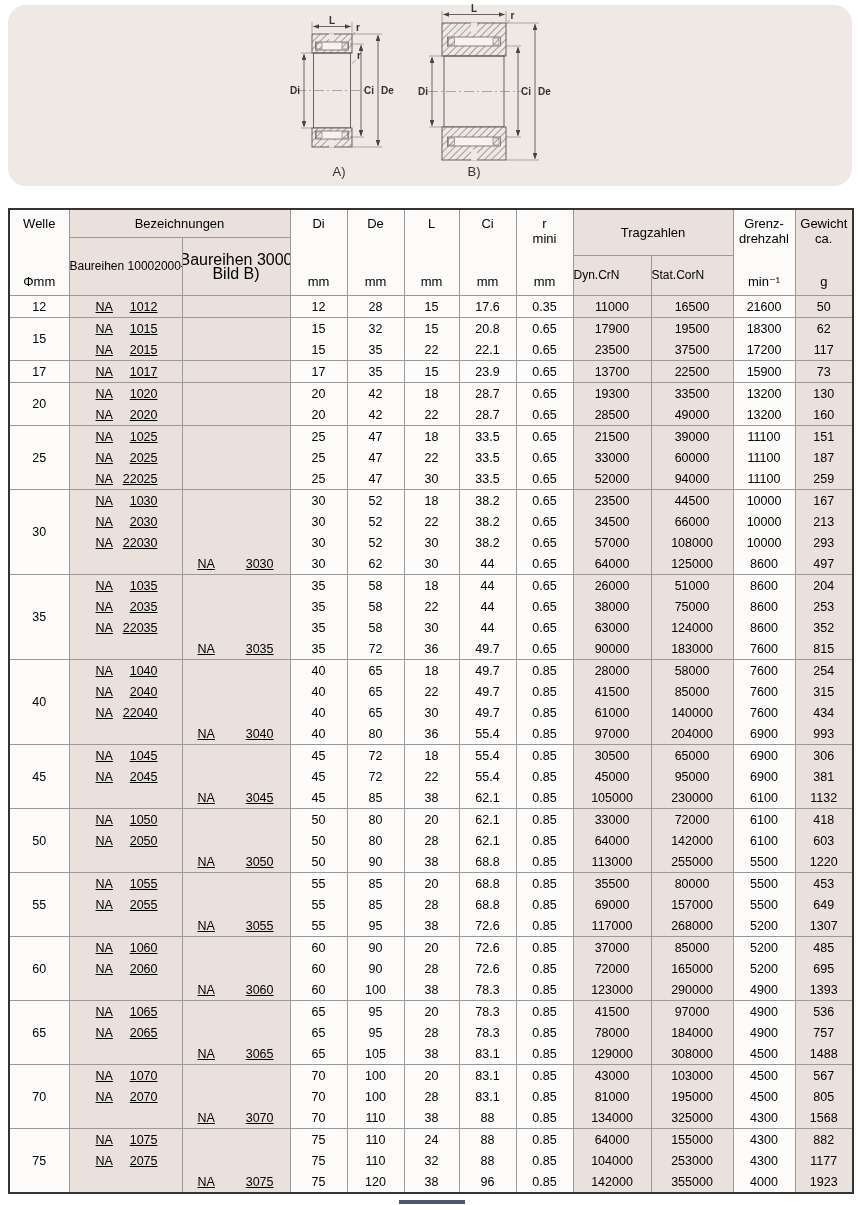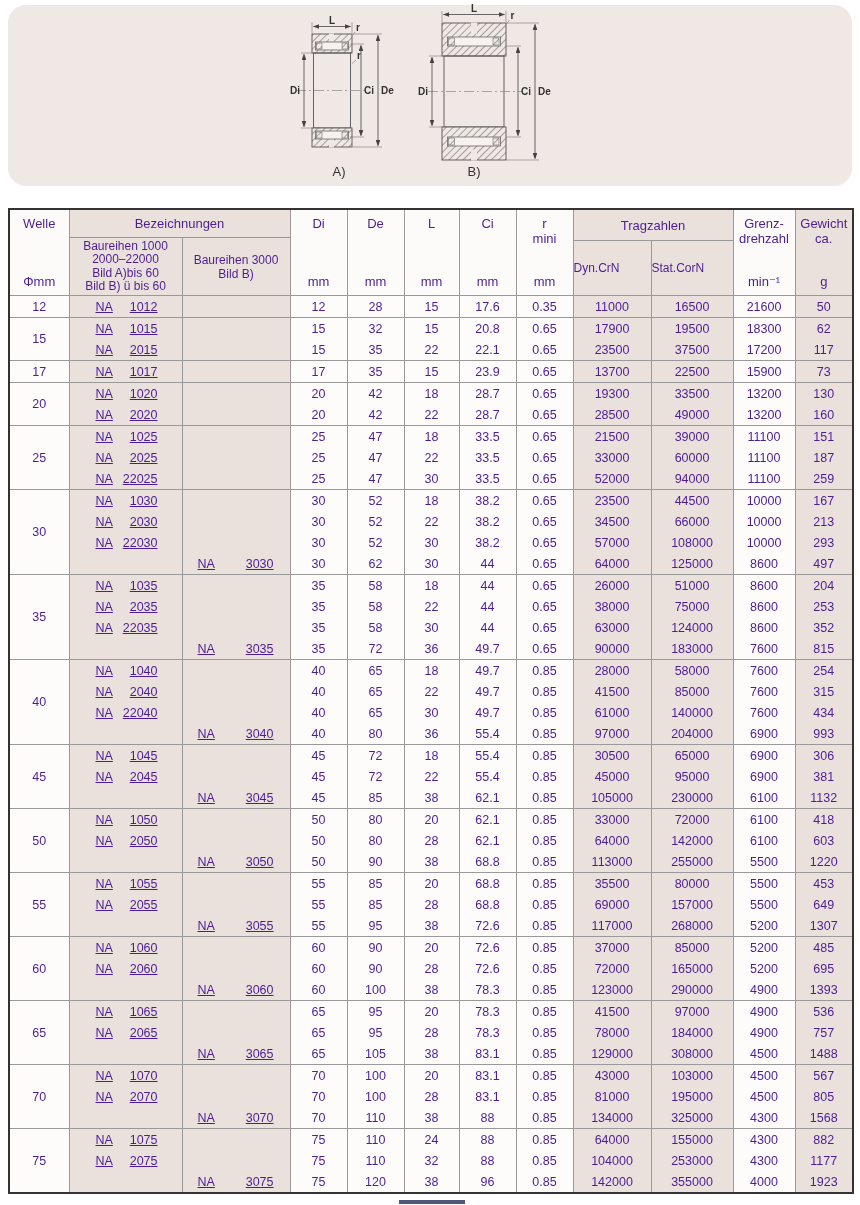--- a/index.html
+++ b/index.html
@@ -13,31 +13,31 @@
     background:#f0e8e4;border-radius:18px;
   }
   .diagram-svg{position:absolute;left:0;top:0;width:860px;height:195px;}
   .diagram-svg text{font-family:"Liberation Sans","DejaVu Sans",sans-serif;fill:#333;}
   .dimtxt{font-size:10px;font-weight:bold;}
   .captxt{font-size:13px;}
   
   .tbl{
     position:absolute;left:8px;top:208px;width:844px;
     border-collapse:collapse;table-layout:fixed;
-    font-size:12.5px;color:#4c1d95;
+    font-size:12.5px;color:#000000;
     border:2px solid #333333;
   }
   .tbl th,.tbl td{padding:0;font-weight:normal;overflow:hidden;white-space:nowrap;}
   .tbl thead th{border:1px solid #999999;text-align:center;vertical-align:middle;background:#fcfbfa;}
   .tbl thead th.pink{background:#eae1dd;margin-top:47px;}
   
   .vsplit{display:flex;flex-direction:column;justify-content:space-between;align-items:center;height:73px;padding:6px 0;}
   .vsplit .topgrp{display:flex;flex-direction:column;align-items:center;line-height:15px;}
-  .lines4{display:flex;flex-direction:column;align-items:center;line-height:13.5px;font-size:12px;}
-  .lines2{display:flex;flex-direction:column;align-items:center;line-height:14px;font-size:12px;}
+  .lines4{display:flex;flex-direction:row;align-items:center;line-height:13.5px;font-size:12px;}
+  .lines2{display:flex;flex-direction:column;align-items:center;line-height:14px;font-size:16px;}
   .h1 th{height:27px;font-size:13px;}
   .h2 th{height:19px;}
   .h3 th{height:39px;}
   .sub2{display:flex;flex-direction:row;align-items:center;line-height:15px;font-size:12px;}
   
   .tbl tbody td{
     height:21px;border-left:1px solid #999999;border-right:1px solid #999999;
     border-top:none;border-bottom:none;text-align:center;vertical-align:middle;background:#fdfcfb;
   }
   .tbl tbody tr.gs td{border-top:1px solid #999999;}

